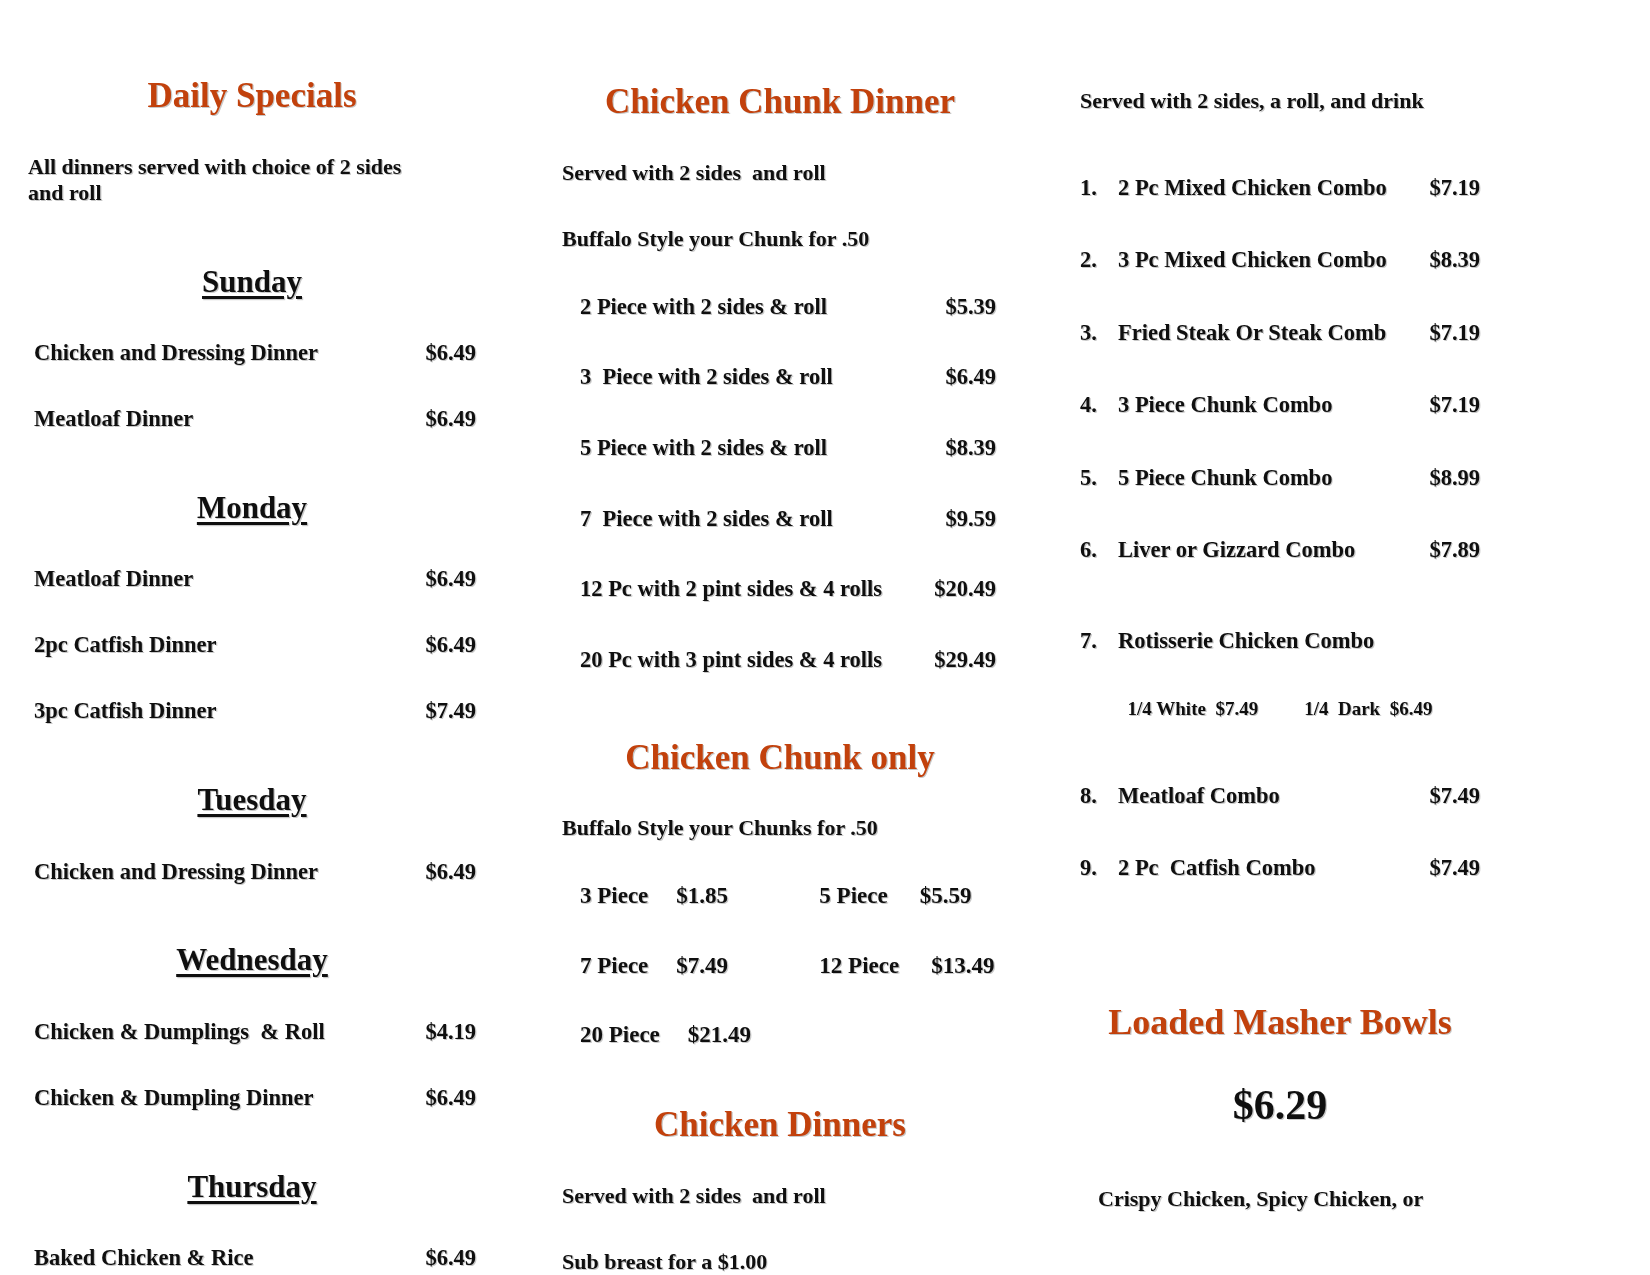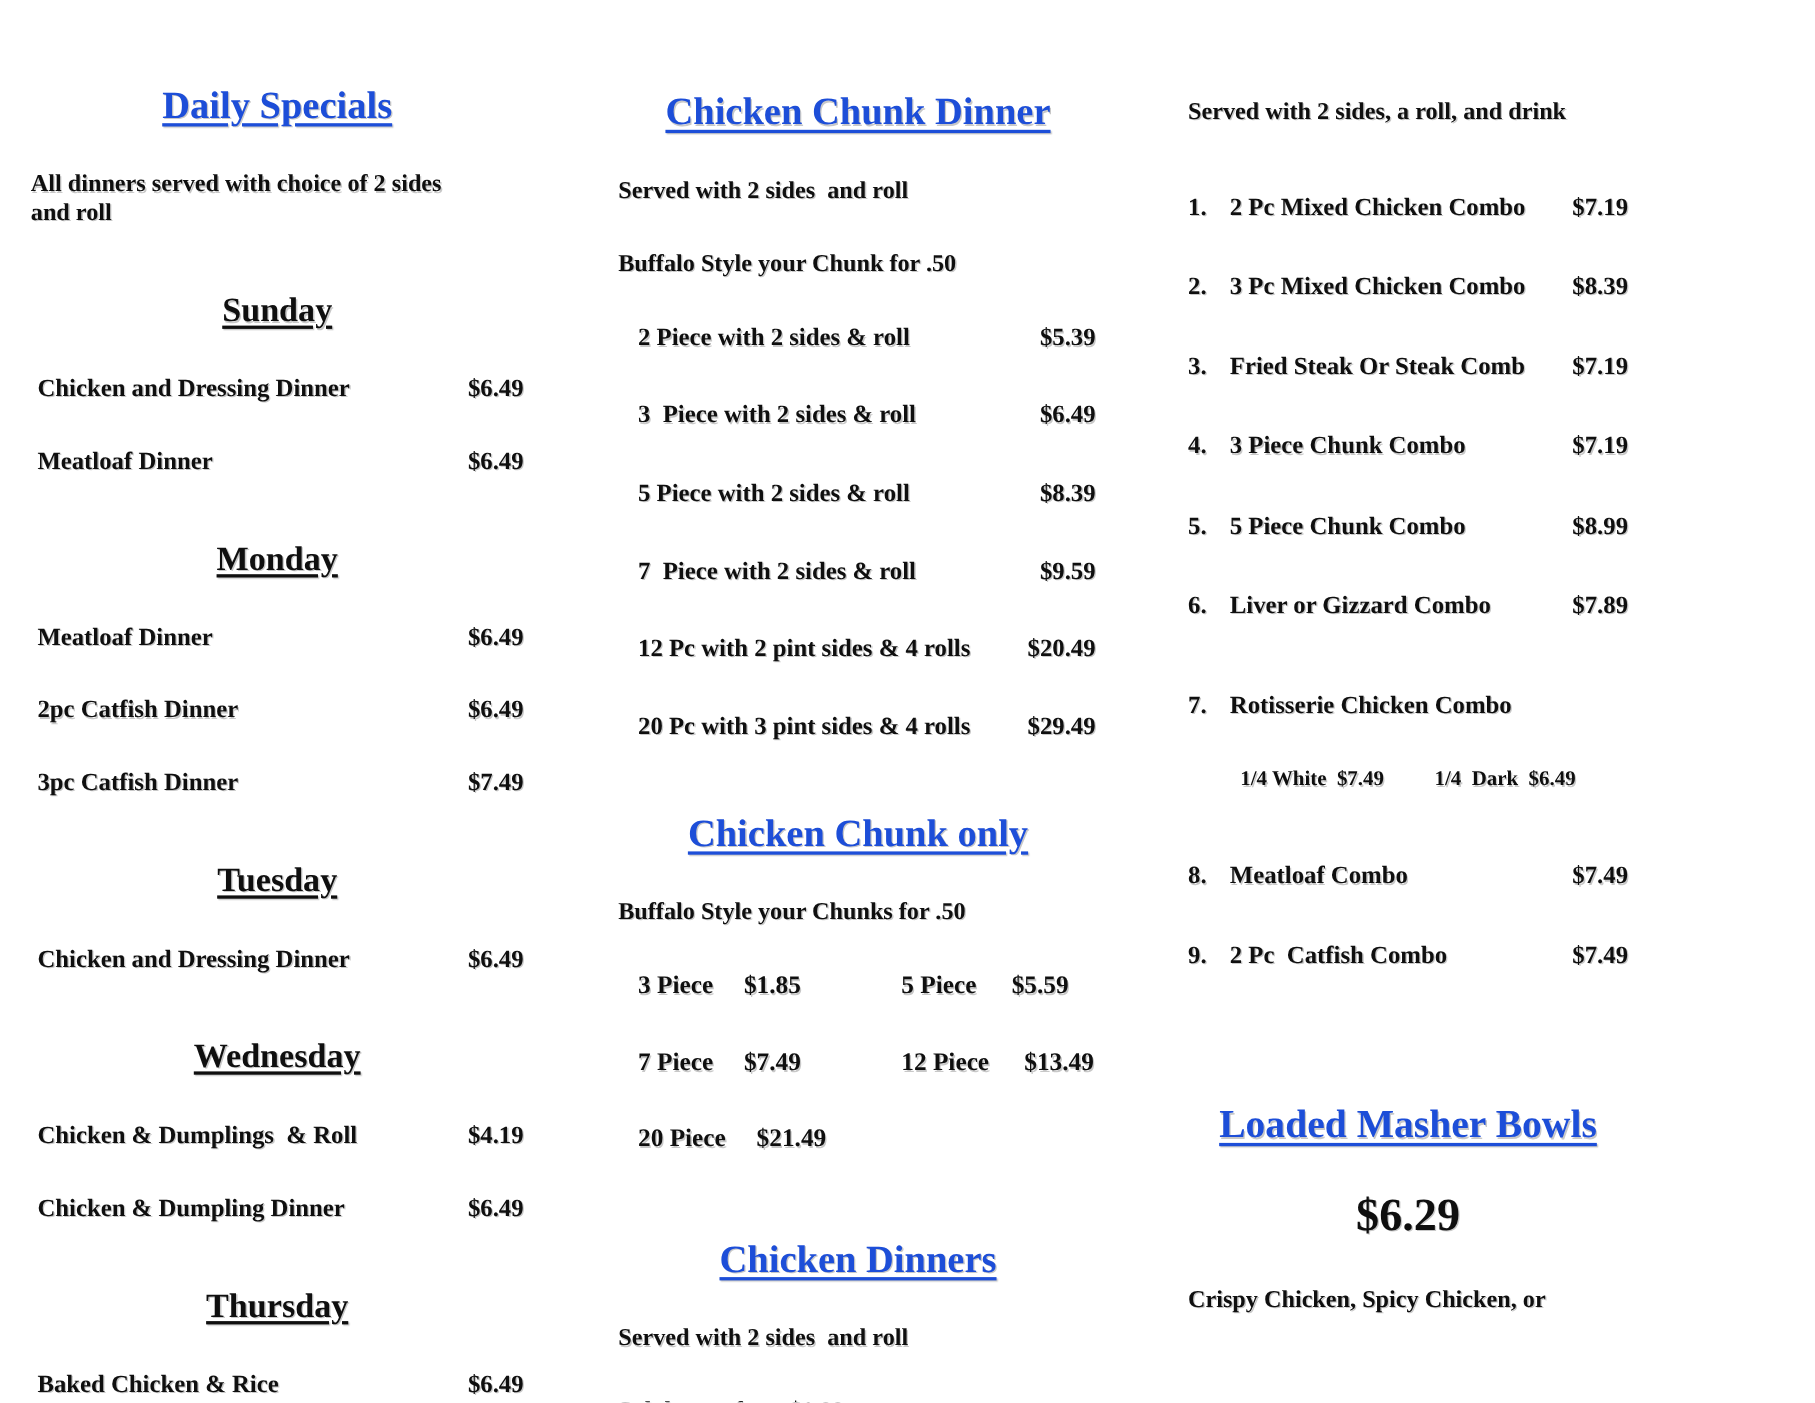--- a/index.html
+++ b/index.html
@@ -7,42 +7,42 @@
     position:relative;width:1650px;height:1275px;background:#ffffff;overflow:hidden;
     font-family:"Liberation Serif","DejaVu Serif",serif;font-weight:700;color:#0f0f0f;
     text-shadow:1.2px 1.2px 0 rgba(125,125,125,.42);
     white-space:pre-wrap;
   }
   .col{position:absolute;}
   .col-left{left:28px;top:40px;width:448px;}
   .col-mid{left:562px;top:46px;width:436px;}
   .col-right{left:1080px;top:50px;width:400px;}
 
-  .h-red{color:#1d4ed8;text-align:center;font-size:35px;line-height:1.14;margin:0;
-         text-decoration:underline;text-decoration-thickness:3px;text-underline-offset:5px;}
+  .h-red{color:#c2410c;text-align:center;font-size:35px;line-height:1.14;margin:0;
+         text-decoration-thickness:3px;text-underline-offset:5px;}
   .h-day{text-align:center;font-size:31px;line-height:1.24;margin:1px 0;
          text-decoration:underline;text-decoration-thickness:3px;text-underline-offset:4px;}
   .cap{font-size:22px;line-height:1.18;margin:2px 0;}
 
   .mrow{display:flex;justify-content:space-between;align-items:baseline;
         font-size:22.5px;line-height:1.24;margin:1px 0;}
   .col-left .mrow{padding-left:6px;}
   .col-mid .mrow{padding:0 2px 0 18px;line-height:1.45;}
 
   .pairrow{display:grid;grid-template-columns:52% 48%;font-size:23px;line-height:1.45;padding-left:18px;}
   .pair{display:flex;gap:28px;}
   .pair-r{padding-left:22px;gap:32px;}
 
   .crow{display:grid;grid-template-columns:38px 1fr auto;font-size:22.5px;line-height:1.62;}
   .crow .price{text-align:left;}
   .rot-sub{display:flex;justify-content:center;gap:46px;font-size:19px;line-height:1.5;}
 
   .masher{margin-top:26px;}
   .masher-price{text-align:center;font-size:42px;line-height:1.25;}
-  .masher .cap{margin:0;}
+  .masher .cap{margin:18px;}
 </style>
 </head>
 <body>
 
 <div class="page">
 
   
   <div class="col col-left">
     <div class="h-red">Daily Specials</div>
     <div class="cap">All dinners served with choice of 2 sides
@@ -110,21 +110,21 @@
       <span class="pair pair-r"><span>5 Piece</span><span>$5.59</span></span>
     </div>
     <div class="pairrow">
       <span class="pair"><span>7 Piece</span><span>$7.49</span></span>
       <span class="pair pair-r"><span>12 Piece</span><span>$13.49</span></span>
     </div>
     <div class="pairrow">
       <span class="pair"><span>20 Piece</span><span>$21.49</span></span>
     </div>
 
-    <div class="h-red" style="margin-top:20px;">Chicken Dinners</div>
+    <div class="h-red" style="margin-top:0;">Chicken Dinners</div>
     <div class="cap">Served with 2 sides  and roll</div>
     <div class="cap">Sub breast for a $1.00</div>
     
 
     
 
     
 
     
   </div>

